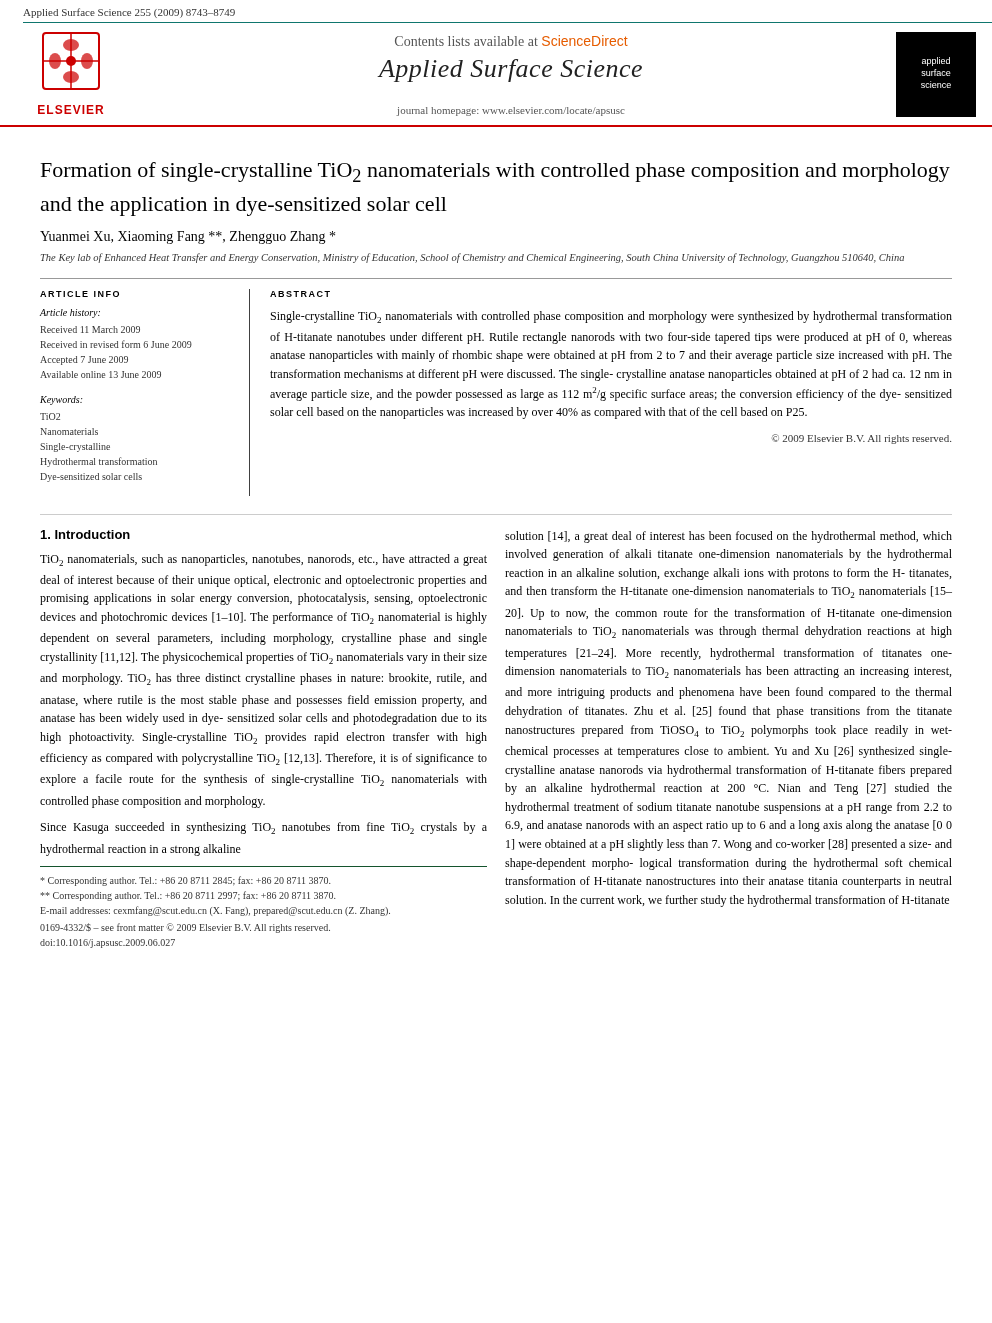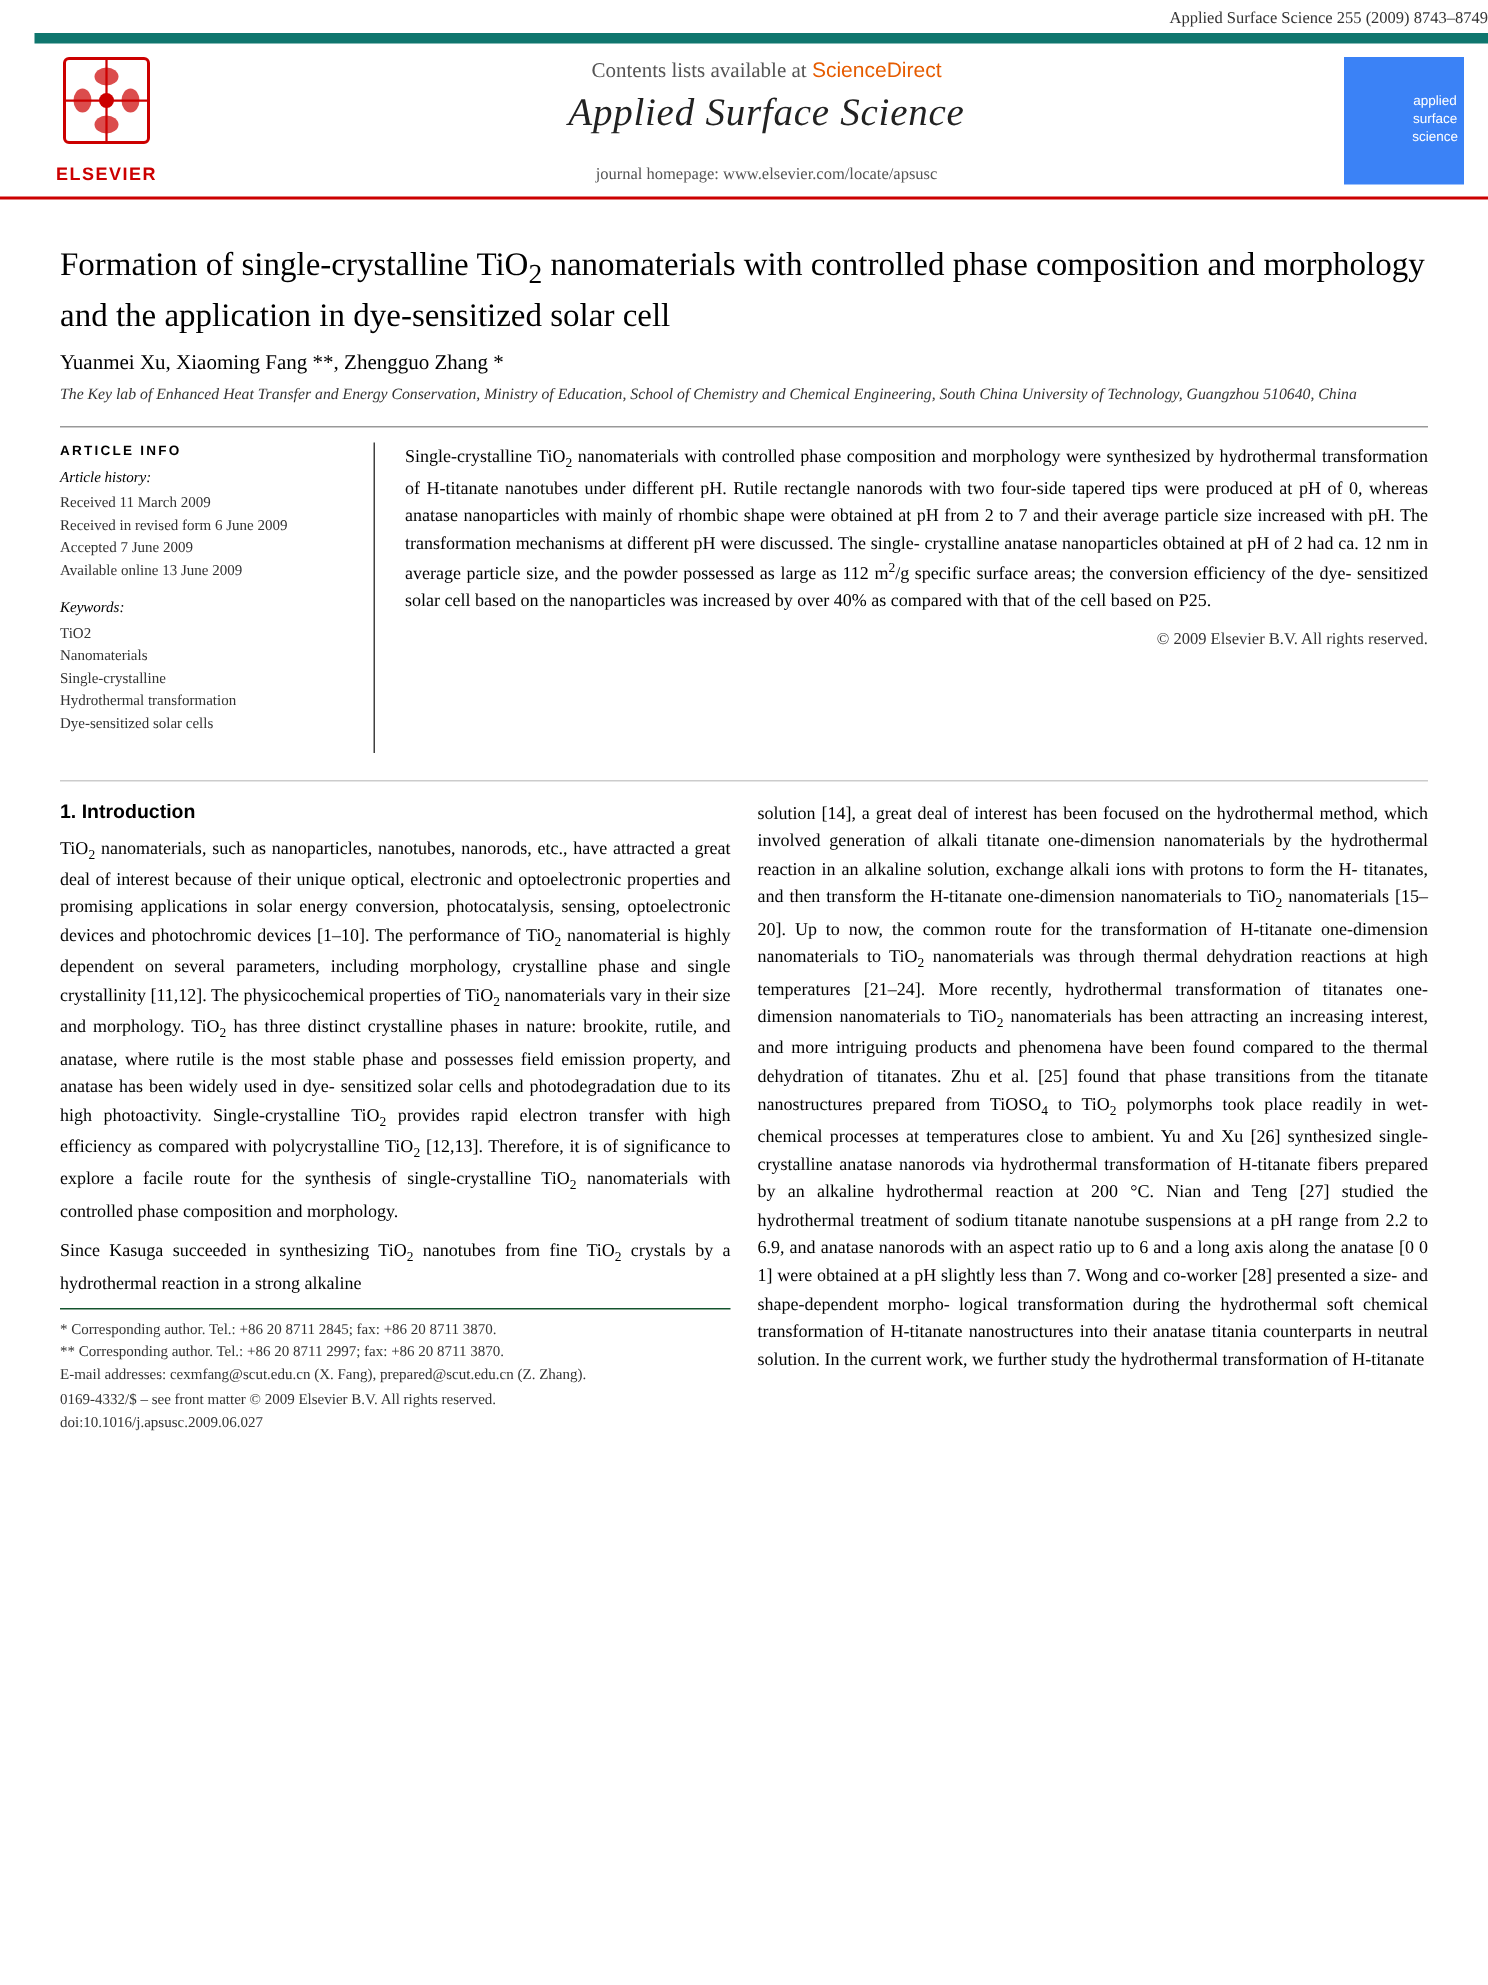--- a/index.html
+++ b/index.html
@@ -7,25 +7,25 @@
       background: #fff;
       font-family: "Times New Roman", Times, serif;
       font-size: 13px;
       color: #000;
       width: 992px;
       min-height: 1323px;
     }
 
     
     .top-bar {
-      text-align: right;
+      text-align: left;
       font-size: 11px;
       color: #333;
       padding: 6px 0 4px 0;
-      border-bottom: 7px solid #0f766e;
+      border-bottom: 1px solid #0f766e;
       margin-left: 23px;
     }
 
     
     .journal-header {
       display: flex;
       align-items: center;
       padding: 8px 16px;
       border-bottom: 2px solid #c00;
       position: relative;
@@ -71,24 +71,24 @@
       letter-spacing: 0.5px;
     }
     .journal-homepage-line {
       font-size: 11px;
       color: #555;
       margin-top: 20px;
     }
     .journal-cover-img {
       width: 80px;
       height: 85px;
-      background: #3b82f6;
+      background: #000000;
       display: flex;
       flex-direction: column;
-      align-items: flex-end;
+      align-items: center;
       justify-content: center;
       padding: 4px;
       flex-shrink: 0;
     }
     .journal-cover-text {
       color: #fff;
       font-size: 9px;
       text-align: center;
       font-family: Arial, sans-serif;
       line-height: 1.3;
@@ -308,20 +308,21 @@
         <div class="info-group-title">Keywords:</div>
         <div class="info-item">TiO2</div>
         <div class="info-item">Nanomaterials</div>
         <div class="info-item">Single-crystalline</div>
         <div class="info-item">Hydrothermal transformation</div>
         <div class="info-item">Dye-sensitized solar cells</div>
       </div>
     </div>
 
     <div class="right-col">
+      <div class="section-label">ABSTRACT</div>
       <div class="abstract-text">
         Single-crystalline TiO<sub>2</sub> nanomaterials with controlled phase composition and morphology were
         synthesized by hydrothermal transformation of H-titanate nanotubes under different pH. Rutile
         rectangle nanorods with two four-side tapered tips were produced at pH of 0, whereas anatase
         nanoparticles with mainly of rhombic shape were obtained at pH from 2 to 7 and their average particle
         size increased with pH. The transformation mechanisms at different pH were discussed. The single-
         crystalline anatase nanoparticles obtained at pH of 2 had ca. 12 nm in average particle size, and the
         powder possessed as large as 112 m<sup>2</sup>/g specific surface areas; the conversion efficiency of the dye-
         sensitized solar cell based on the nanoparticles was increased by over 40% as compared with that of the
         cell based on P25.

